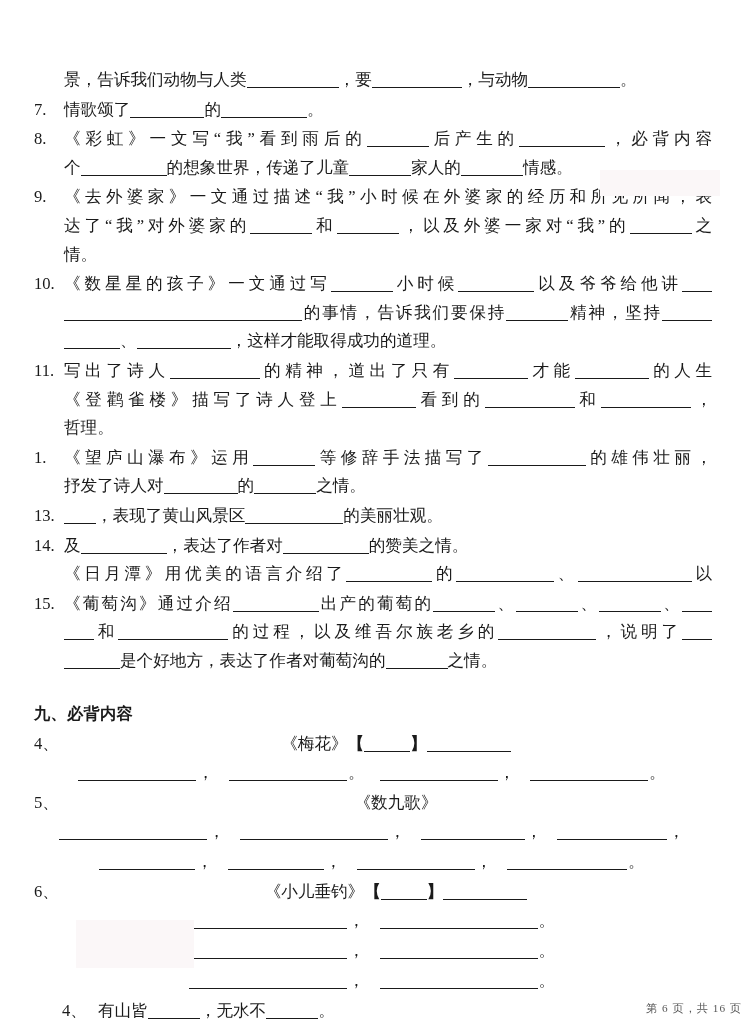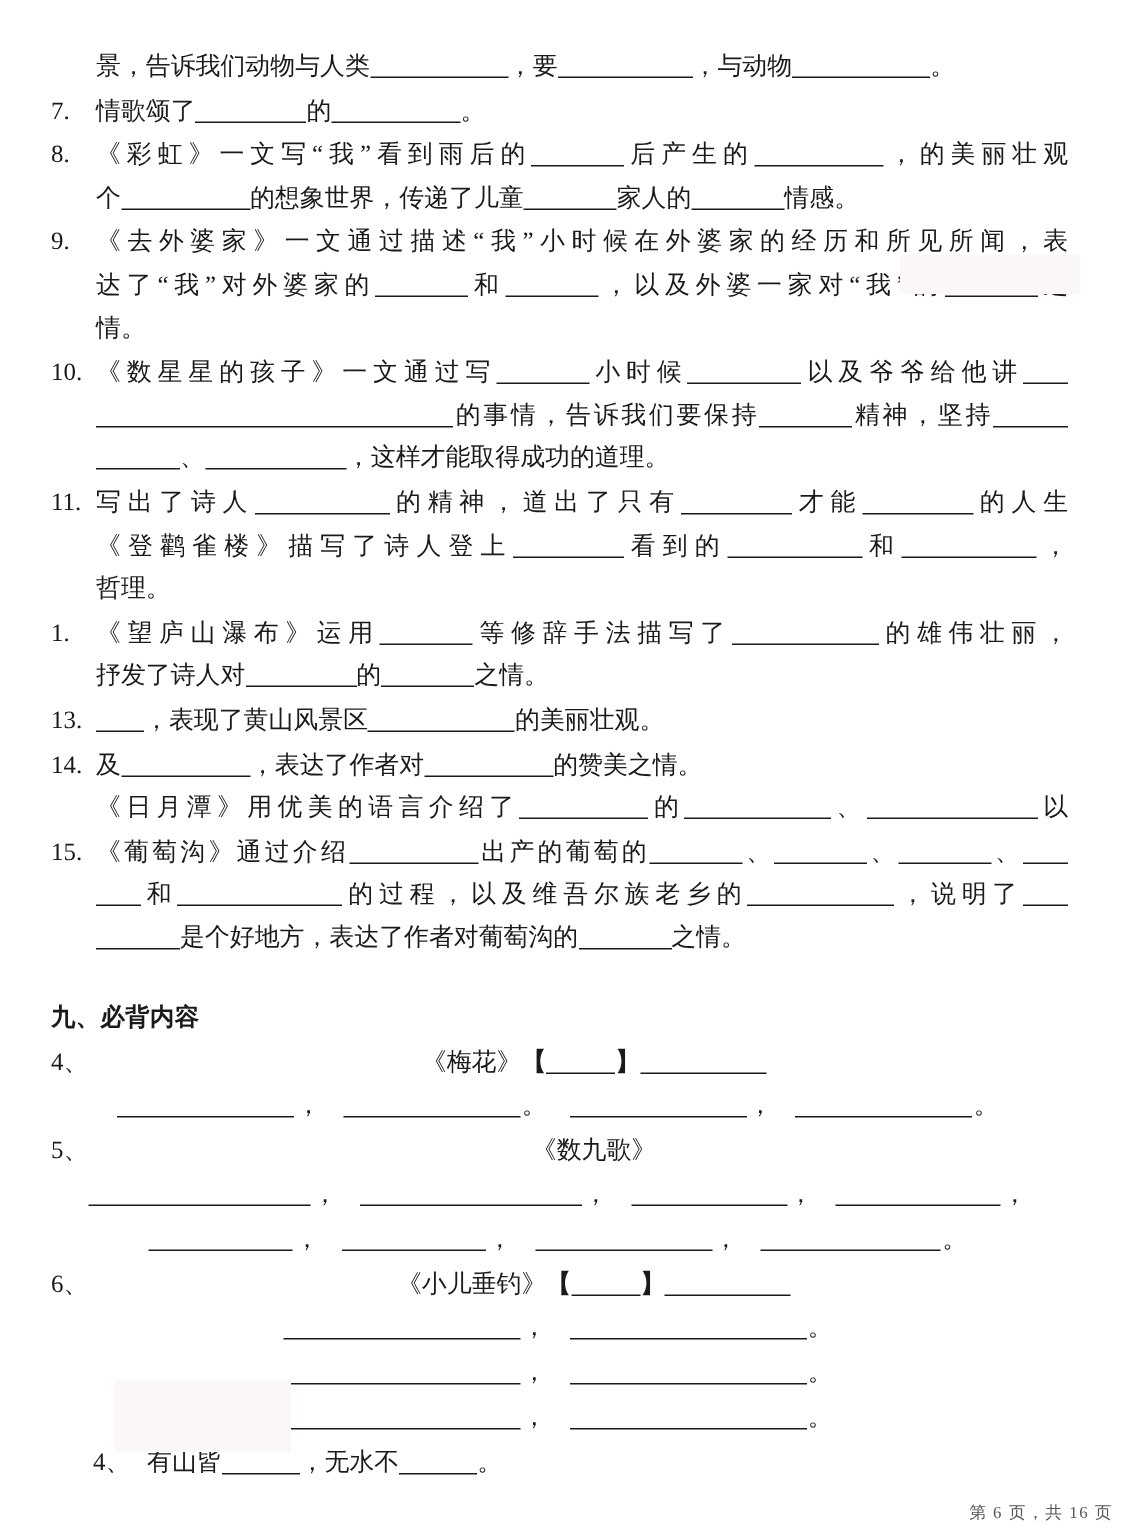--- a/index.html
+++ b/index.html
@@ -131,35 +131,35 @@
 <div class="page">
 
   <div class="faint" style="left:600px;top:170px;width:120px;height:26px;"></div>
   <div class="faint" style="left:76px;top:920px;width:118px;height:48px;"></div>
 
   <div class="body-area">
 
     <div class="q">
       <div class="q-num"></div>
       <div class="q-body nojust">
-          <div style="text-align: right; text-align-last: left;"><span>景，告诉我们动物与人类</span><span class="bl" style="width: 92px;"></span><span>，要</span><span class="bl" style="width: 90px;"></span><span>，与动物</span><span class="bl" style="width: 92px;"></span><span>。</span></div>
+          <div style="text-align: right; text-align-last: left; margin-top: 36px;"><span>景，告诉我们动物与人类</span><span class="bl" style="width: 92px;"></span><span>，要</span><span class="bl" style="width: 90px;"></span><span>，与动物</span><span class="bl" style="width: 92px;"></span><span>。</span></div>
         </div>
     </div>
 
     <div class="q">
       <div class="q-num">7.</div>
       <div class="q-body">
           <div style="text-align: left; text-align-last: left;"><span>情歌颂了</span><span class="bl" style="width: 74px;"></span><span>的</span><span class="bl" style="width: 86px;"></span><span>。</span></div>
         </div>
     </div>
 
     <div class="q">
       <div class="q-num">8.</div>
       <div class="q-body">
-          <div><span>《彩虹》一文写“我”看到雨后的</span><span class="bl" style="width: 62px;"></span><span>后产生的</span><span class="bl" style="width: 86px;"></span><span>，的美丽壮观</span></div>
+          <div><span>《彩虹》一文写“我”看到雨后的</span><span class="bl" style="width: 62px;"></span><span>后产生的</span><span class="bl" style="width: 86px;"></span><span>，必背内容</span></div>
           <div style="text-align: left; text-align-last: left;"><span>个</span><span class="bl" style="width: 86px;"></span><span>的想象世界，传递了儿童</span><span class="bl" style="width: 62px;"></span><span>家人的</span><span class="bl" style="width: 62px;"></span><span>情感。</span></div>
         </div>
     </div>
 
     <div class="q">
       <div class="q-num">9.</div>
       <div class="q-body">
           <div><span>《去外婆家》一文通过描述“我”小时候在外婆家的经历和所见所闻，表</span></div>
           <div><span>达了“我”对外婆家的</span><span class="bl" style="width: 62px;"></span><span>和</span><span class="bl" style="width: 62px;"></span><span>，以及外婆一家对“我”的</span><span class="bl" style="width: 62px;"></span><span>之</span></div>
           <div style="text-align: left; text-align-last: left;"><span>情。</span></div>

